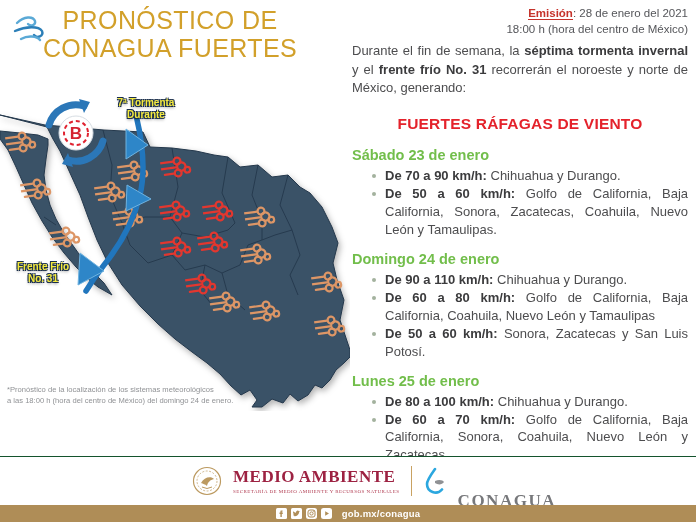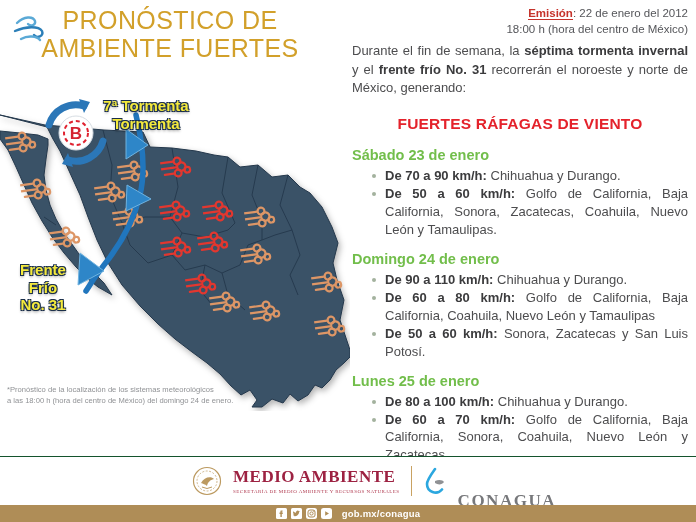--- a/index.html
+++ b/index.html
@@ -30,21 +30,21 @@
   
   #map-svg{position:absolute;left:0;top:95px;}
   .land{fill:var(--map-fill,#3A5267);stroke:#24384C;stroke-width:1;}
   .border{fill:none;stroke:#24384C;stroke-width:0.9;}
   .landgrp{filter:drop-shadow(2px 3px 3px rgba(0,0,0,.3));}
   .gust-orange{color:var(--orange-icon,#DD9666);}
   .gust-red{color:var(--red-icon,#E2372F);}
   .gustline{stroke:currentColor;stroke-width:2.2;fill:none;stroke-linecap:round;}
   .front{stroke:var(--front-blue,#2176BD);stroke-width:5.5;fill:none;stroke-linecap:round;}
   .front-tri{fill:#2E86C8;stroke:#6FB3E0;stroke-width:1;}
-  .map-label{position:absolute;font-weight:bold;font-size:15px;color:var(--label-yellow,#F5EA3D);
+  .map-label{position:absolute;font-weight:bold;font-size:10px;color:var(--label-yellow,#F5EA3D);
              text-align:center;line-height:1.18;
              text-shadow:-1px -1px 0 #1A2E4A,1px -1px 0 #1A2E4A,-1px 1px 0 #1A2E4A,1px 1px 0 #1A2E4A,0 2px 3px rgba(0,0,0,.45);}
   #storm-label{left:98px;top:97px;width:96px;}
   #front-label{left:4px;top:261px;width:78px;}
   .footnote{position:absolute;left:7px;top:384px;font-size:7.6px;color:#909295;line-height:1.45;}
 
   
   .footer{position:absolute;left:0;right:0;top:456px;bottom:0;background:#fff;border-top:1px solid #14532d;}
   .gov-row{height:48px;display:flex;align-items:center;justify-content:center;gap:11px;transform:translateX(26px);}
   .serifblock{font-family:"Liberation Serif",serif;line-height:1.1;}
@@ -64,25 +64,25 @@
 
   <svg class="title-wind" width="42" height="36" viewBox="0 0 42 36">
     <g fill="none" stroke="#5AA9D6" stroke-width="2.4" stroke-linecap="round">
       <path d="M5 11 C12 4 21 4 23 9 C24 13 19 15 16 12"></path>
       <path d="M3 19 C14 14 27 14 30 19 C32 24 25 27 22 23" stroke="#2C7FB8"></path>
       <path d="M9 27 C16 23 25 24 28 28"></path>
     </g>
   </svg>
   <div class="title-block">
     <div class="title-line">PRONÓSTICO DE</div>
-    <div class="title-line">AMBIENTE FUERTES</div>
+    <div class="title-line">CONAGUA FUERTES</div>
   </div>
 
   <div class="emission">
-    <div><span class="lbl">Emisión</span><span>: 22 de enero del 2012</span></div>
+    <div><span class="lbl">Emisión</span><span>: 28 de enero del 2021</span></div>
     <div>18:00 h (hora del centro de México)</div>
   </div>
 
   <svg id="map-svg" width="350" height="316" viewBox="0 0 350 316">
     <defs>
       <symbol id="gust" viewBox="0 0 34 26">
         <path class="gustline" d="M0 6 H13"></path>
           <circle class="gustline" cx="17" cy="6" r="3.4"></circle>
         <path class="gustline" d="M0 12 H15"></path>
           <circle class="gustline" cx="20.5" cy="12" r="4.2"></circle>
@@ -149,21 +149,21 @@
       <path d="M 27 8 A 28 28 0 0 1 -8 27" stroke="#2B77B8" stroke-width="7" fill="none" stroke-linecap="round"></path>
       <polygon points="-14,31 -3,34 -8,20" fill="#2B77B8"></polygon>
       <circle r="17" fill="#ffffff" stroke="#D7DDE3"></circle>
       <circle r="12" fill="none" stroke="#E02330" stroke-width="2" stroke-dasharray="4 3"></circle>
       <text y="6" text-anchor="middle" font-size="17" font-weight="bold" fill="#D42230">B</text>
     </g>
   </svg>
 
   <div id="storm-label" class="map-label">
     <div>7ª Tormenta</div>
-    <div>Tormenta</div>
+    <div>Durante</div>
   </div>
   <div id="front-label" class="map-label">
     <div>Frente Frío</div>
     <div>No. 31</div>
   </div>
 
   <div class="footnote">
     <div>*Pronóstico de la localización de los sistemas meteorológicos</div>
     <div>a las 18:00 h (hora del centro de México) del domingo 24 de enero.</div>
   </div>

